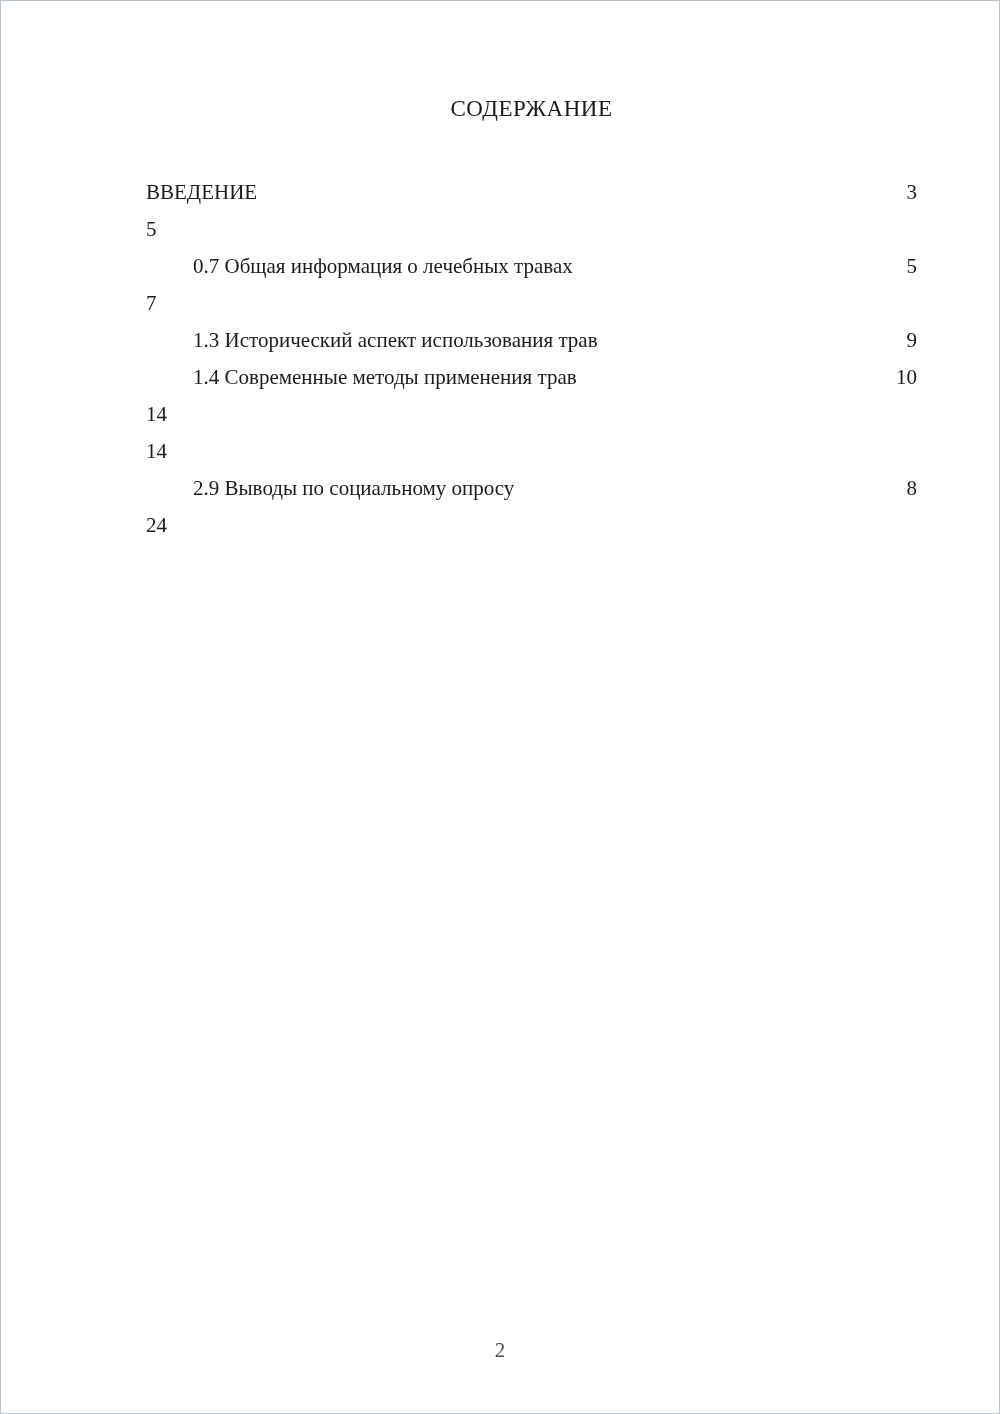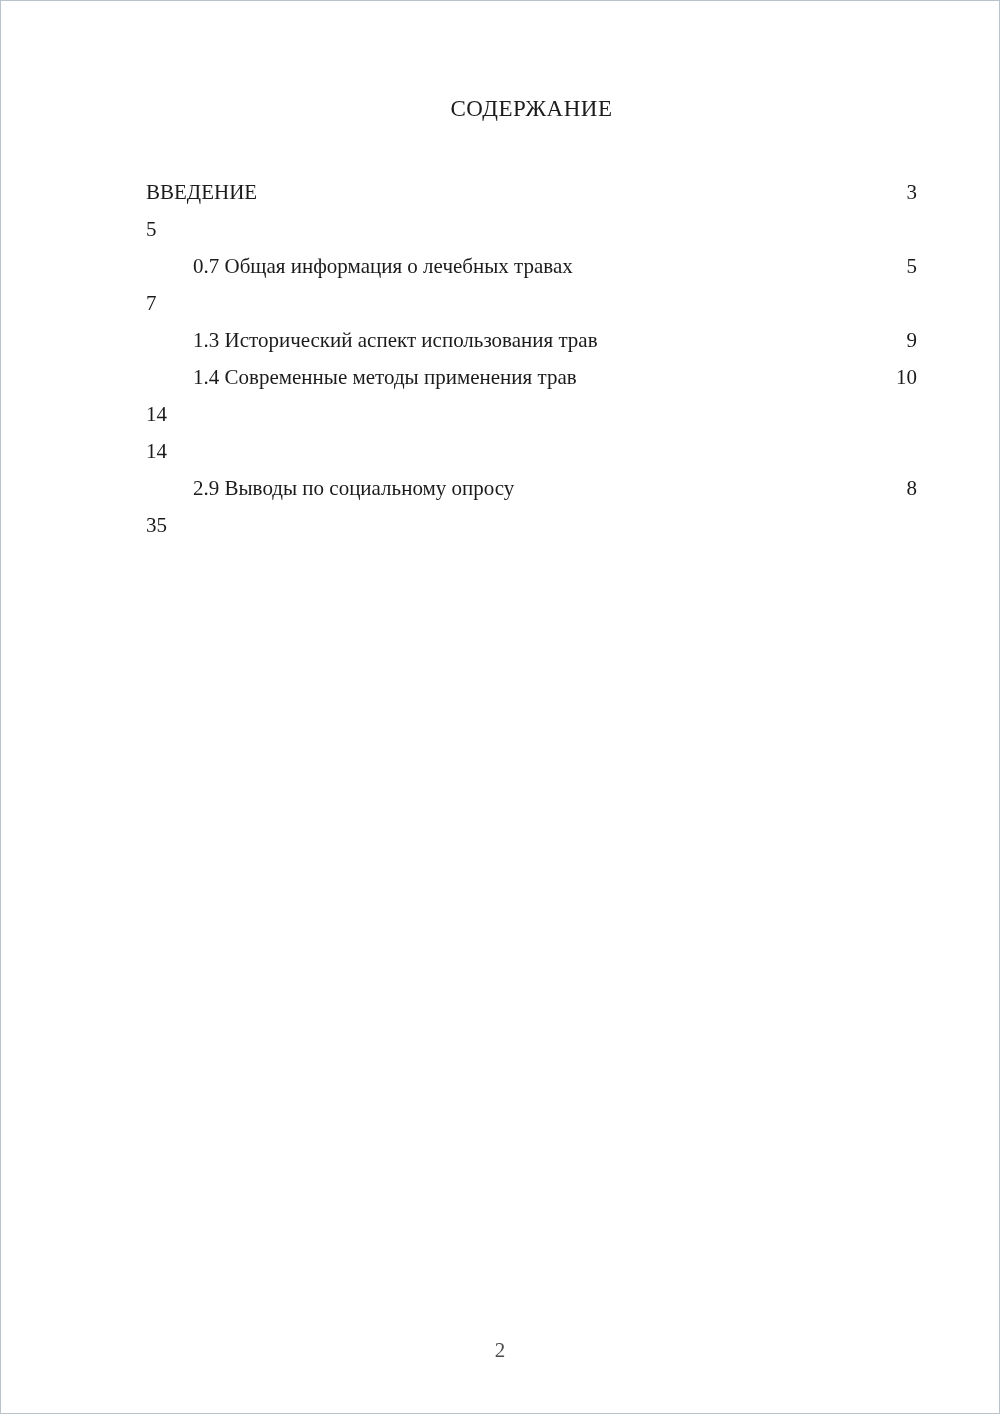--- a/index.html
+++ b/index.html
@@ -107,19 +107,19 @@
           <span class="toc-page">14</span>
         </div>
         <div class="toc-row indent">
           <span class="toc-page">14</span>
         </div>
         <div class="toc-row indent">
           <span class="toc-label">2.9 Выводы по социальному опросу</span>
           <span class="toc-page">8</span>
         </div>
         <div class="toc-row">
-          <span class="toc-page">35</span>
+          <span class="toc-page">24</span>
         </div>
       </div>
   </div>
 
   <div class="page-footer">2</div>
 </div>
 
 </body></html>

